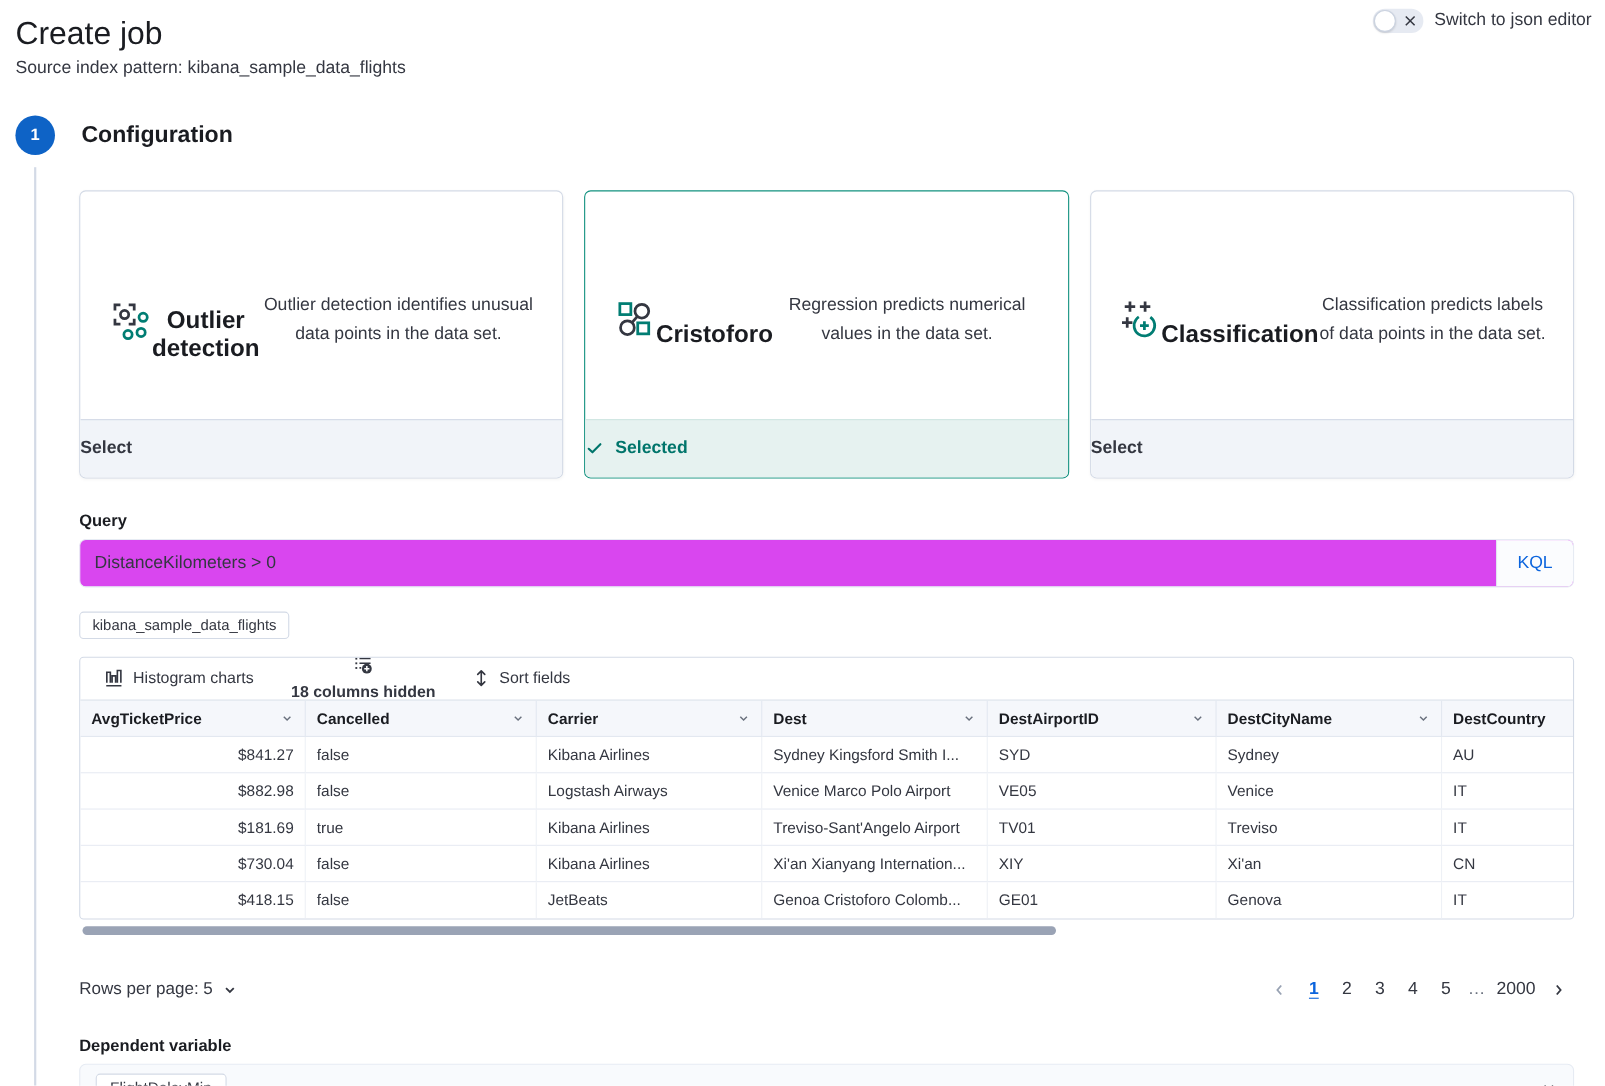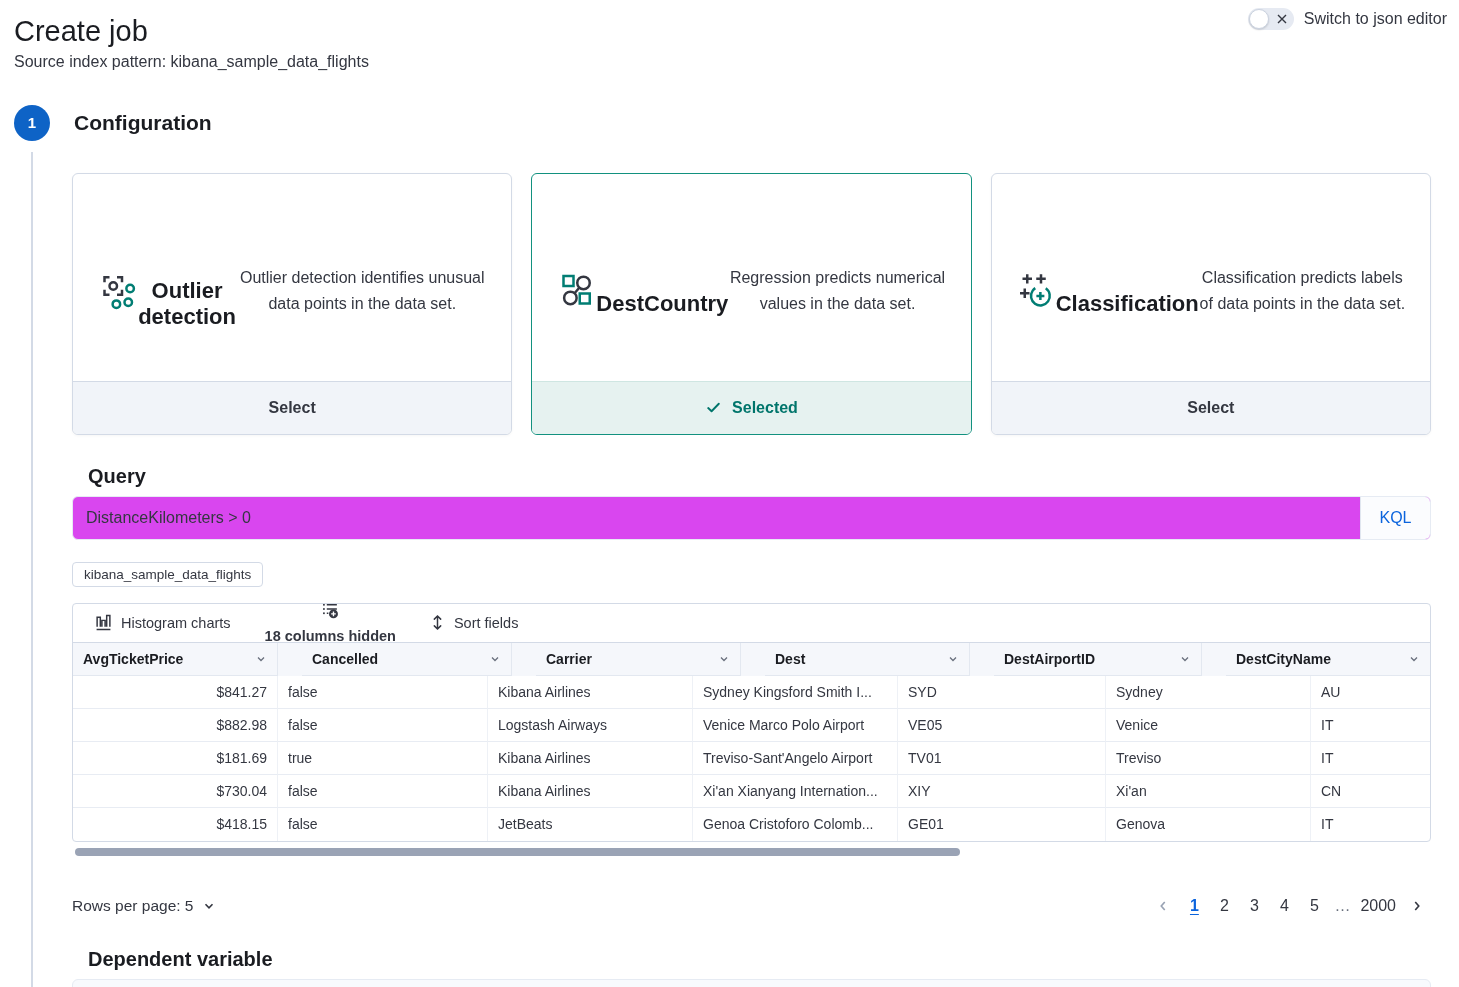--- a/index.html
+++ b/index.html
@@ -49,27 +49,27 @@
     display:flex; flex-direction:column; overflow:hidden;
     box-shadow:0 1px 3px rgba(0,0,0,.04);
   }
   .card.selected { border-color:#12917f; box-shadow:none; }
   .card-body { flex:1; display:flex; flex-direction:row; align-items:center; padding:28px 24px 0; text-align:center; }
   .card-icon { height:50px; display:flex; align-items:center; }
   .card-title { font-size:22px; font-weight:600; color:#1a1c21; margin-top:26px; }
   .card-desc { font-size:16px; line-height:26px; color:#343741; }
   .card-footer {
     height:53px; background:#f1f4f9; border-top:1px solid #d3dae6;
-    display:flex; align-items:center; justify-content:center; gap:10px;
+    display:flex; align-items:center; justify-content:flex-start; gap:10px;
     font-size:16px; font-weight:700; color:#343741; cursor:pointer;
   }
   .card.selected .card-footer { background:#e6f2f0; border-top-color:#cfe6e2; color:#00756b; }
 
   
-  .query-label, .dep-label { font-size:20px; font-weight:700; color:#1a1c21; margin:30px 16px 8px; }
+  .query-label, .dep-label { font-size:15px; font-weight:700; color:#1a1c21; margin:30px 0 8px; }
   .query-bar {
     display:flex; align-items:stretch; height:44px; background:#d946ef;
     border:1px solid #e6ebf3; border-radius:6px; overflow:hidden;
   }
   .query-value { flex:1; display:flex; align-items:center; padding:0 13px; font-size:16px; color:#343741; }
   .query-lang {
     width:70px; border-left:1px solid #e0e6ef; display:flex; align-items:center; justify-content:center;
     font-size:16px; font-weight:500; color:#0b64dd; cursor:pointer; background:#fbfcfe;
   }
   .index-badge {
@@ -80,21 +80,21 @@
   
   .grid-box { margin-top:16px; border:1px solid #d3dae6; border-radius:4px; overflow:hidden; }
   .grid-toolbar {
     display:flex; align-items:center; gap:34px; height:39px; padding:0 10px 0 22px;
     border-bottom:1px solid #d3dae6;
   }
   .toolbar-btn { display:flex; align-items:center; gap:9px; font-size:14.5px; color:#343741; cursor:pointer; }
   .toolbar-btn.bold { font-weight:700;flex-direction:column; }
   .grid-table { width:100%; }
   .grid-row { display:grid; grid-template-columns:205px 210px 205px 205px 208px 205px 1fr; }
-  .grid-head { background:#f5f7fb;gap:24px; }
+  .grid-head { background:#f5f7fb; }
   .hcell {
     display:flex; align-items:center; justify-content:space-between; gap:6px;
     padding:7px 10px; font-size:14px; font-weight:700; color:#1a1c21;
     border-right:1px solid #e3e8f0; border-bottom:1px solid #e3e8f0; min-height:33px;
     cursor:pointer;
   }
   .hcell:last-child { border-right:none; }
   .cell {
     padding:7px 10px; font-size:14px; color:#343741; white-space:nowrap; overflow:hidden;
     border-right:1px solid #eef1f6; border-bottom:1px solid #e8ecf3; min-height:33px;
@@ -187,21 +187,21 @@
       <div class="card-body">
         <div class="card-icon">
           <svg width="40" height="40" viewBox="0 0 32 32" fill="none">
             <rect x="6" y="4" width="8" height="8" stroke="#017d73" stroke-width="2"></rect>
             <circle cx="22" cy="9.5" r="5" stroke="#343741" stroke-width="2"></circle>
             <circle cx="11.5" cy="21.5" r="5" stroke="#343741" stroke-width="2"></circle>
             <path d="M18.6 13.4 L15 17.6" stroke="#343741" stroke-width="2"></path>
             <rect x="19" y="18" width="8" height="8" stroke="#017d73" stroke-width="2"></rect>
           </svg>
         </div>
-        <div class="card-title">DestCountry</div>
+        <div class="card-title">Cristoforo</div>
         <div class="card-desc">Regression predicts numerical values in the data set.</div>
       </div>
       <div class="card-footer">
         <svg width="17" height="17" viewBox="0 0 16 16" fill="none">
             <path d="M3 8.5 L6.2 11.5 L13 4.5" stroke="#00756b" stroke-width="1.8" stroke-linecap="round" stroke-linejoin="round"></path>
           </svg>
         <span>Selected</span>
       </div>
     </div>
 

